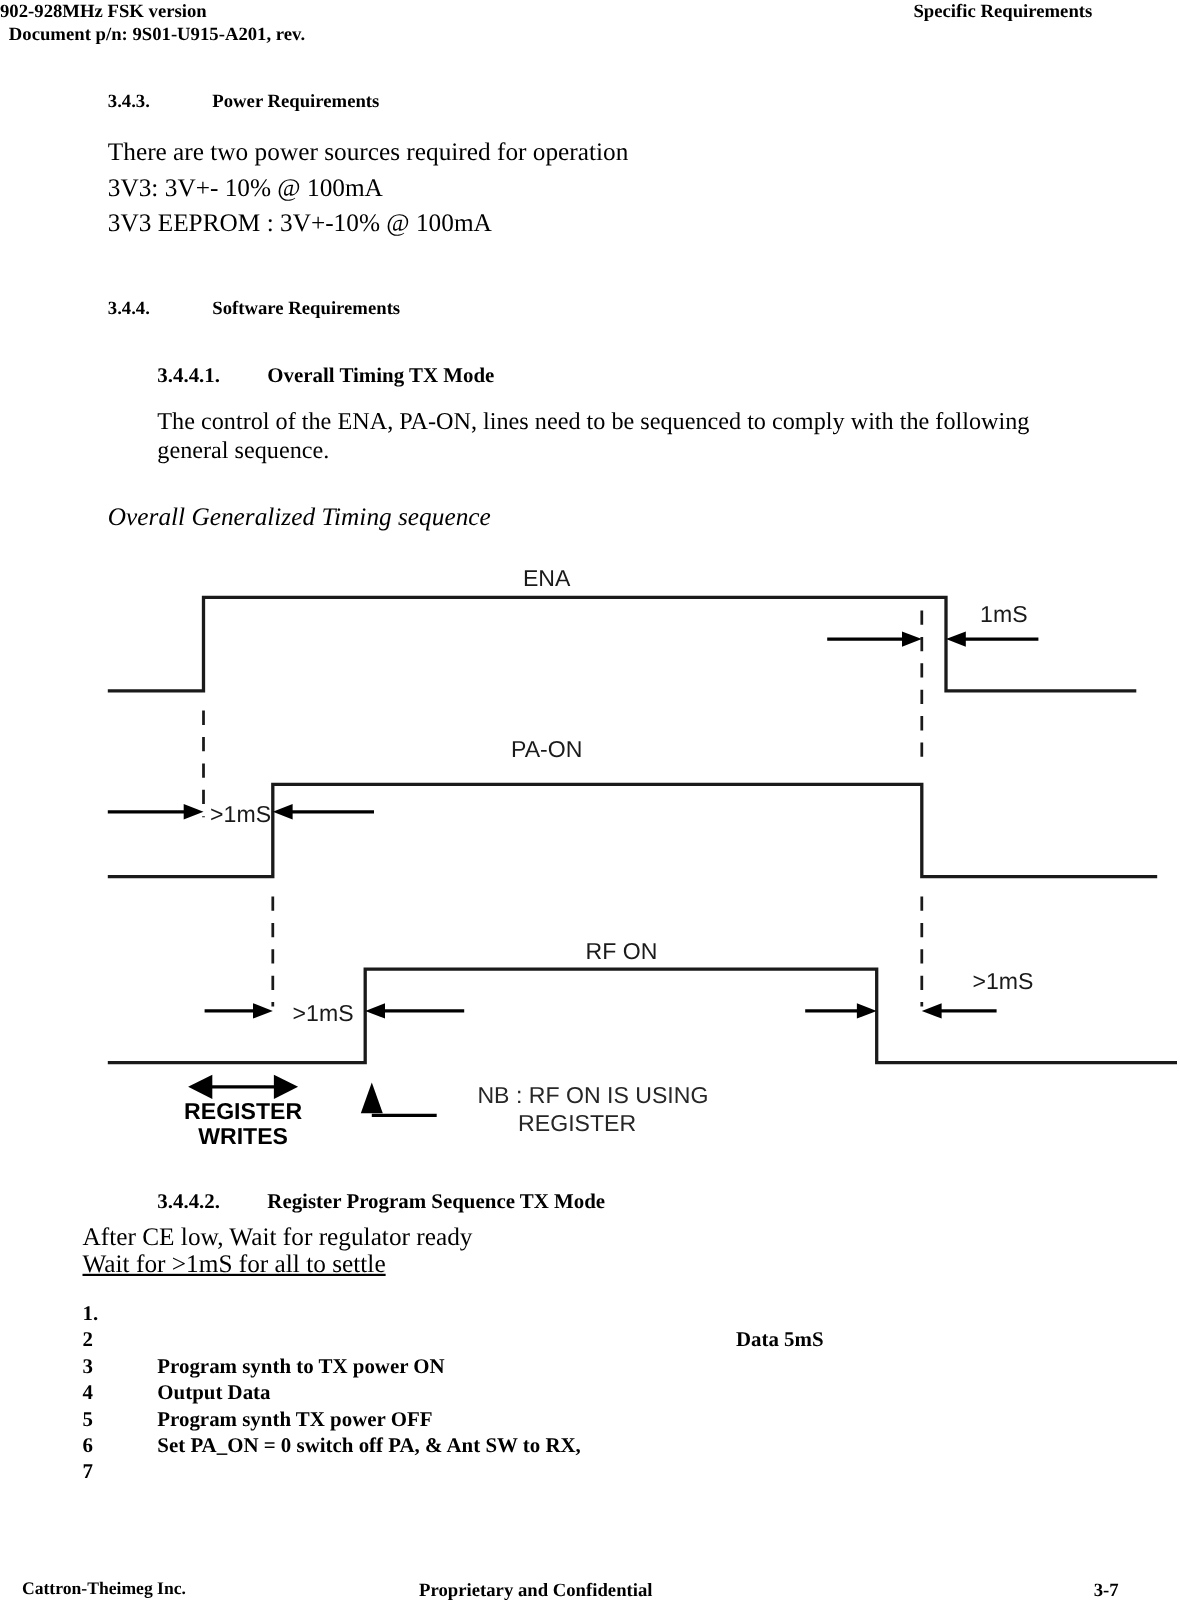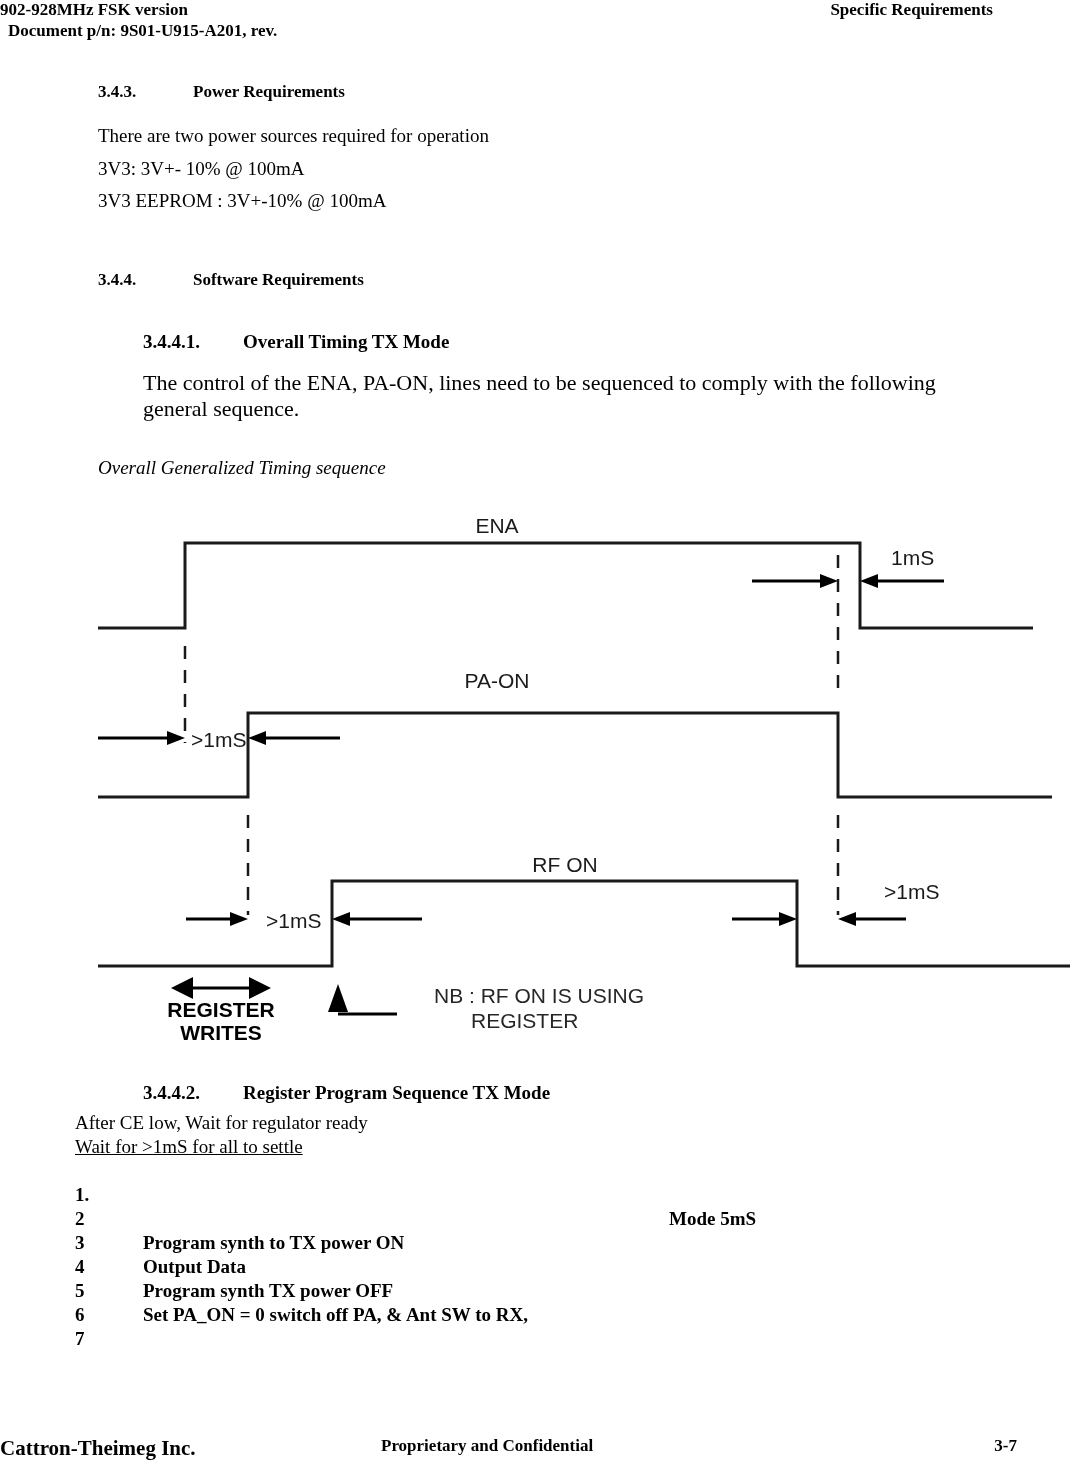--- a/index.html
+++ b/index.html
@@ -65,21 +65,21 @@
     font-size: 19px;
     font-weight: bold;
     white-space: nowrap;
   }
   .h4 .num {
     display: inline-block;
     width: 100px;
   }
   .body-line {
     position: absolute;
-    font-size: 19px;
+    font-size: 23px;
     white-space: nowrap;
   }
   .body-para {
     position: absolute;
     font-size: 22px;
     line-height: 26px;
   }
 
   
   .proc-list {
@@ -166,23 +166,24 @@
     position: absolute;
     left: 0;
     top: 1436px;
     width: 1073px;
     height: 25px;
   }
   .ftr-left {
     position: absolute;
     left: 0px;
     top: 0px;
-    font-size: 21px;
-    font-weight: bold;
-    white-space: nowrap;
+    font-size: 16px;
+    font-weight: bold;
+    white-space: nowrap;
+    padding-left: 20px;
   }
   .ftr-center {
     position: absolute;
     left: 381px;
     top: 0px;
     font-size: 17px;
     font-weight: bold;
     white-space: nowrap;
   }
   .ftr-right {
@@ -302,21 +303,21 @@
 <div class="body-line" style="left:75px; top:1112px;">After CE low, Wait for regulator ready</div>
 <div class="body-line" style="left:75px; top:1136px;text-decoration:underline;">Wait for &gt;1mS for all to settle</div>
 
 <div class="proc-list">
   <div class="proc-row">
     <span class="proc-num">1.</span>
     <span class="proc-note"></span>
   </div>
   <div class="proc-row">
     <span class="proc-num">2</span>
-    <span class="proc-note">Mode 5mS</span>
+    <span class="proc-note">Data 5mS</span>
   </div>
   <div class="proc-row">
     <span class="proc-num">3</span>
     <span class="proc-text">Program synth to TX power ON</span>
     <span class="proc-note"></span>
   </div>
   <div class="proc-row">
     <span class="proc-num">4</span>
     <span class="proc-text">Output Data</span>
     <span class="proc-note"></span>

